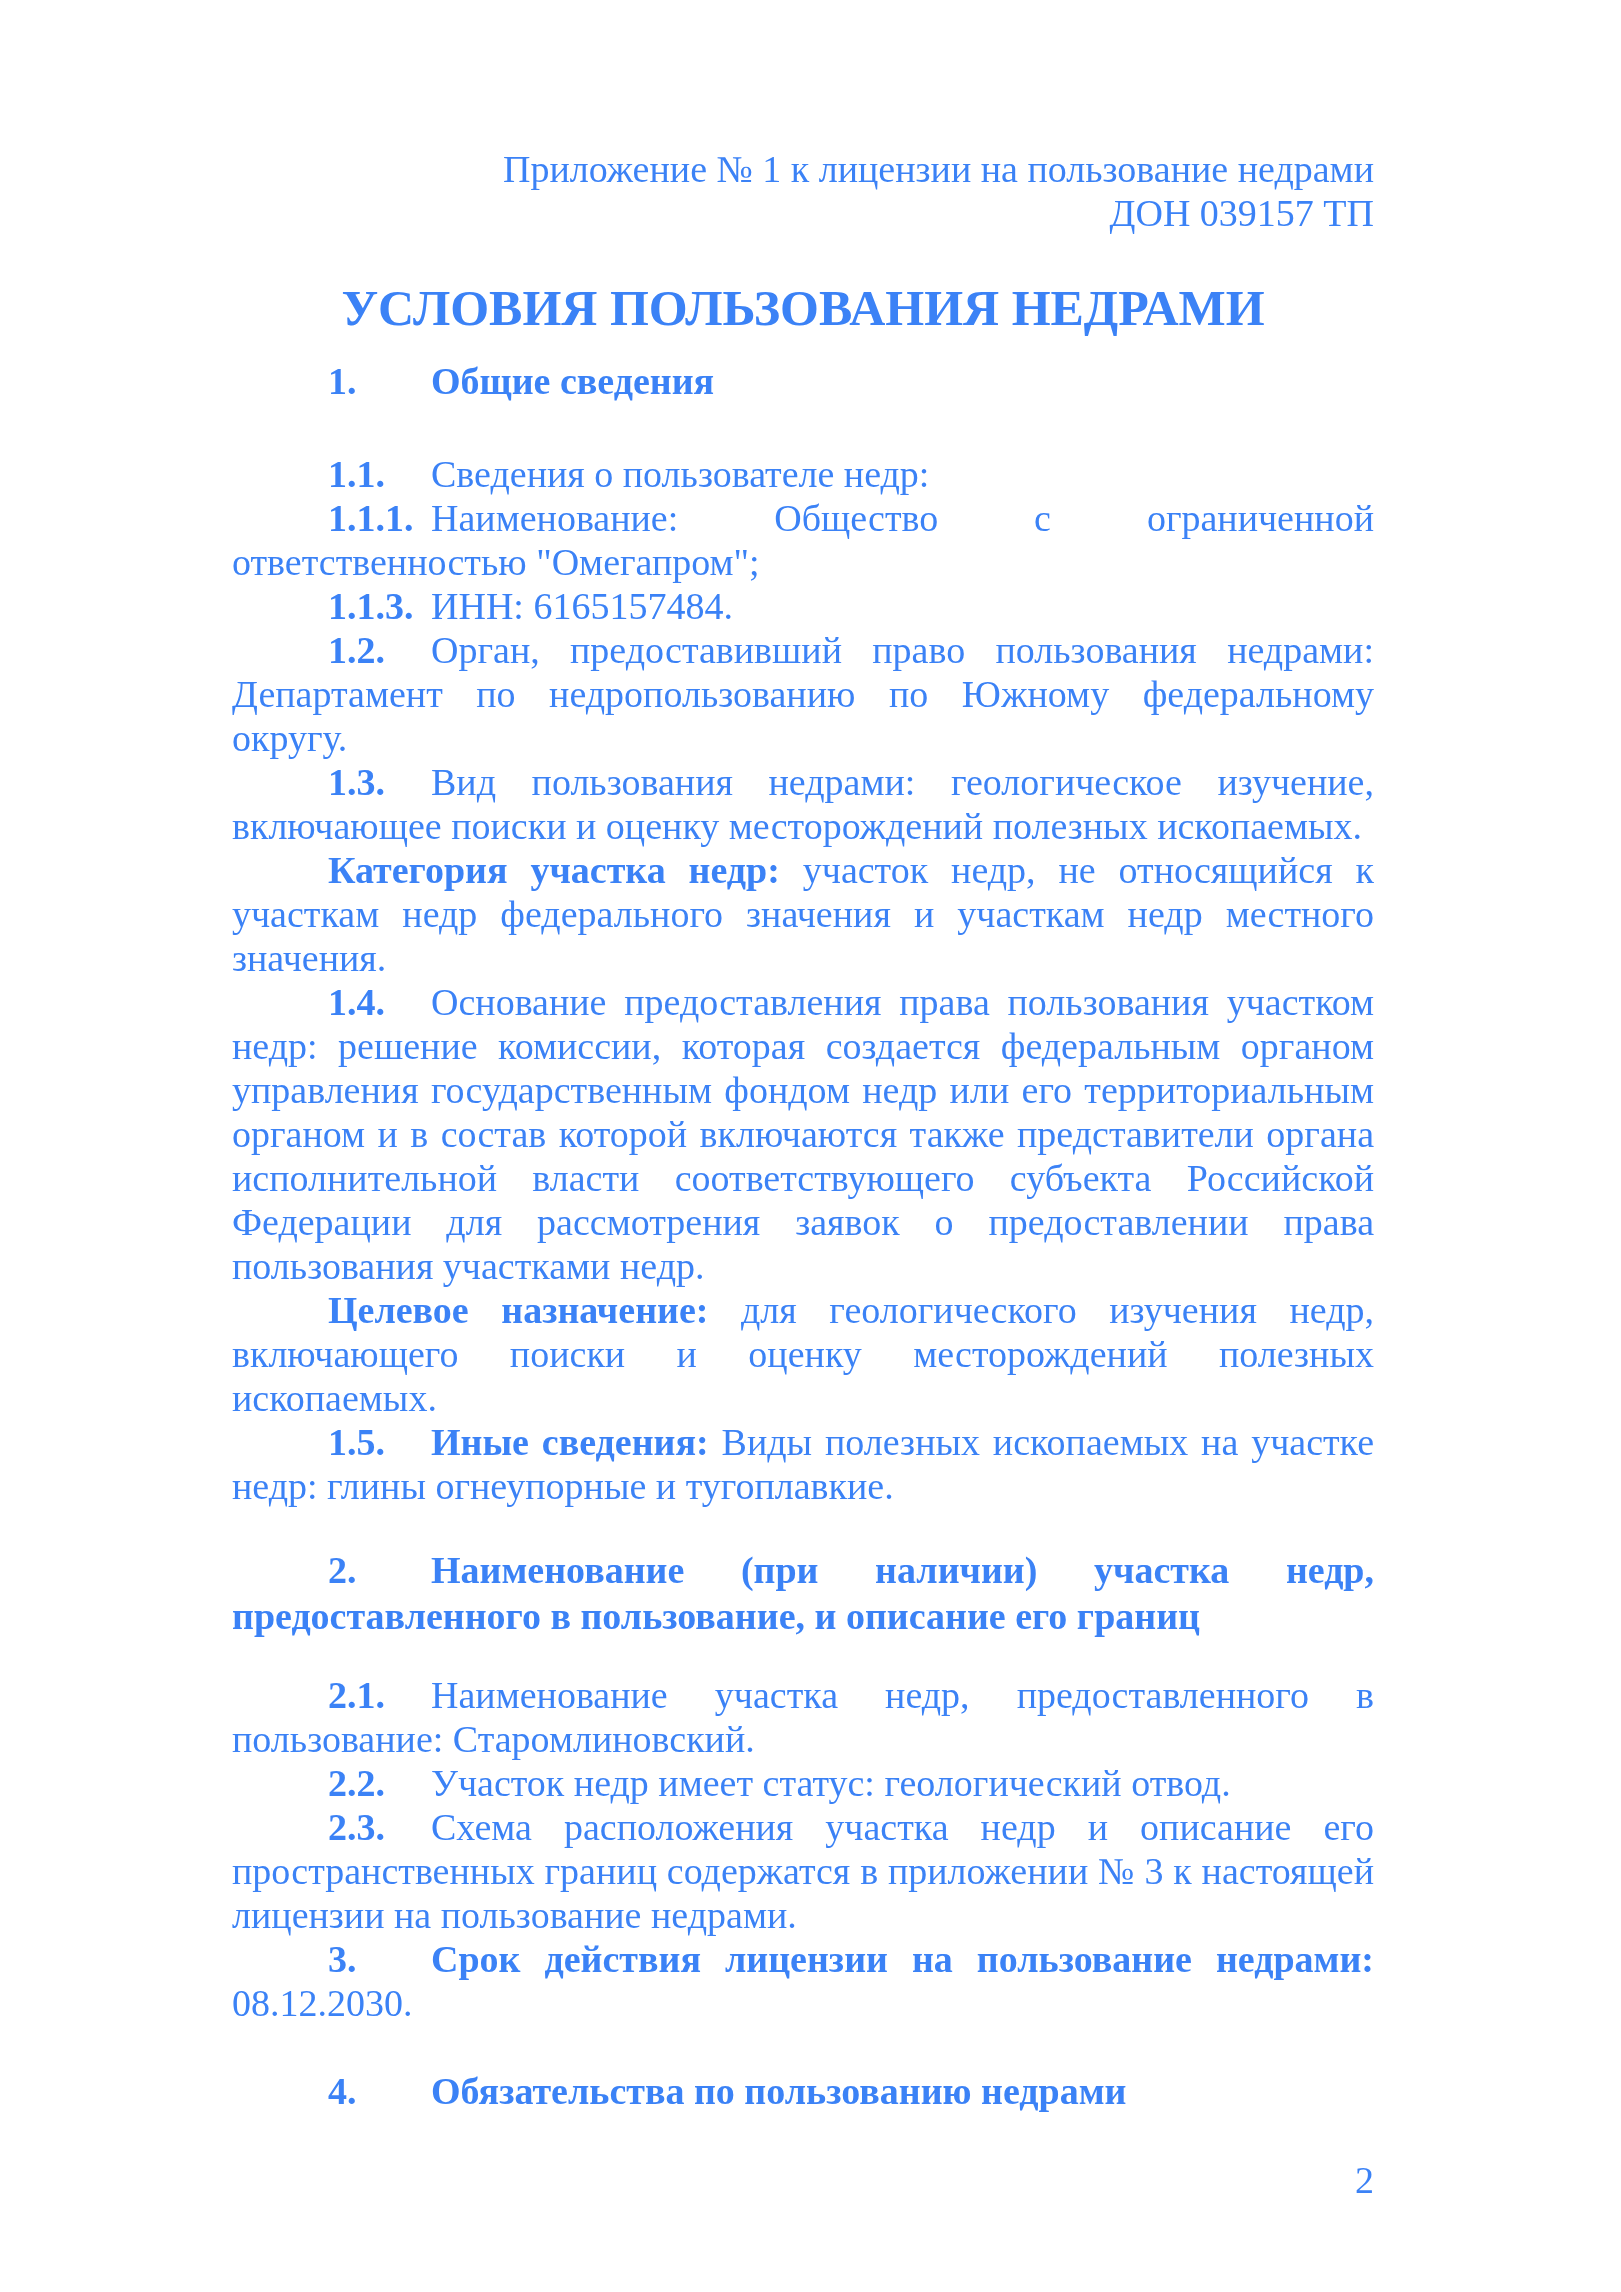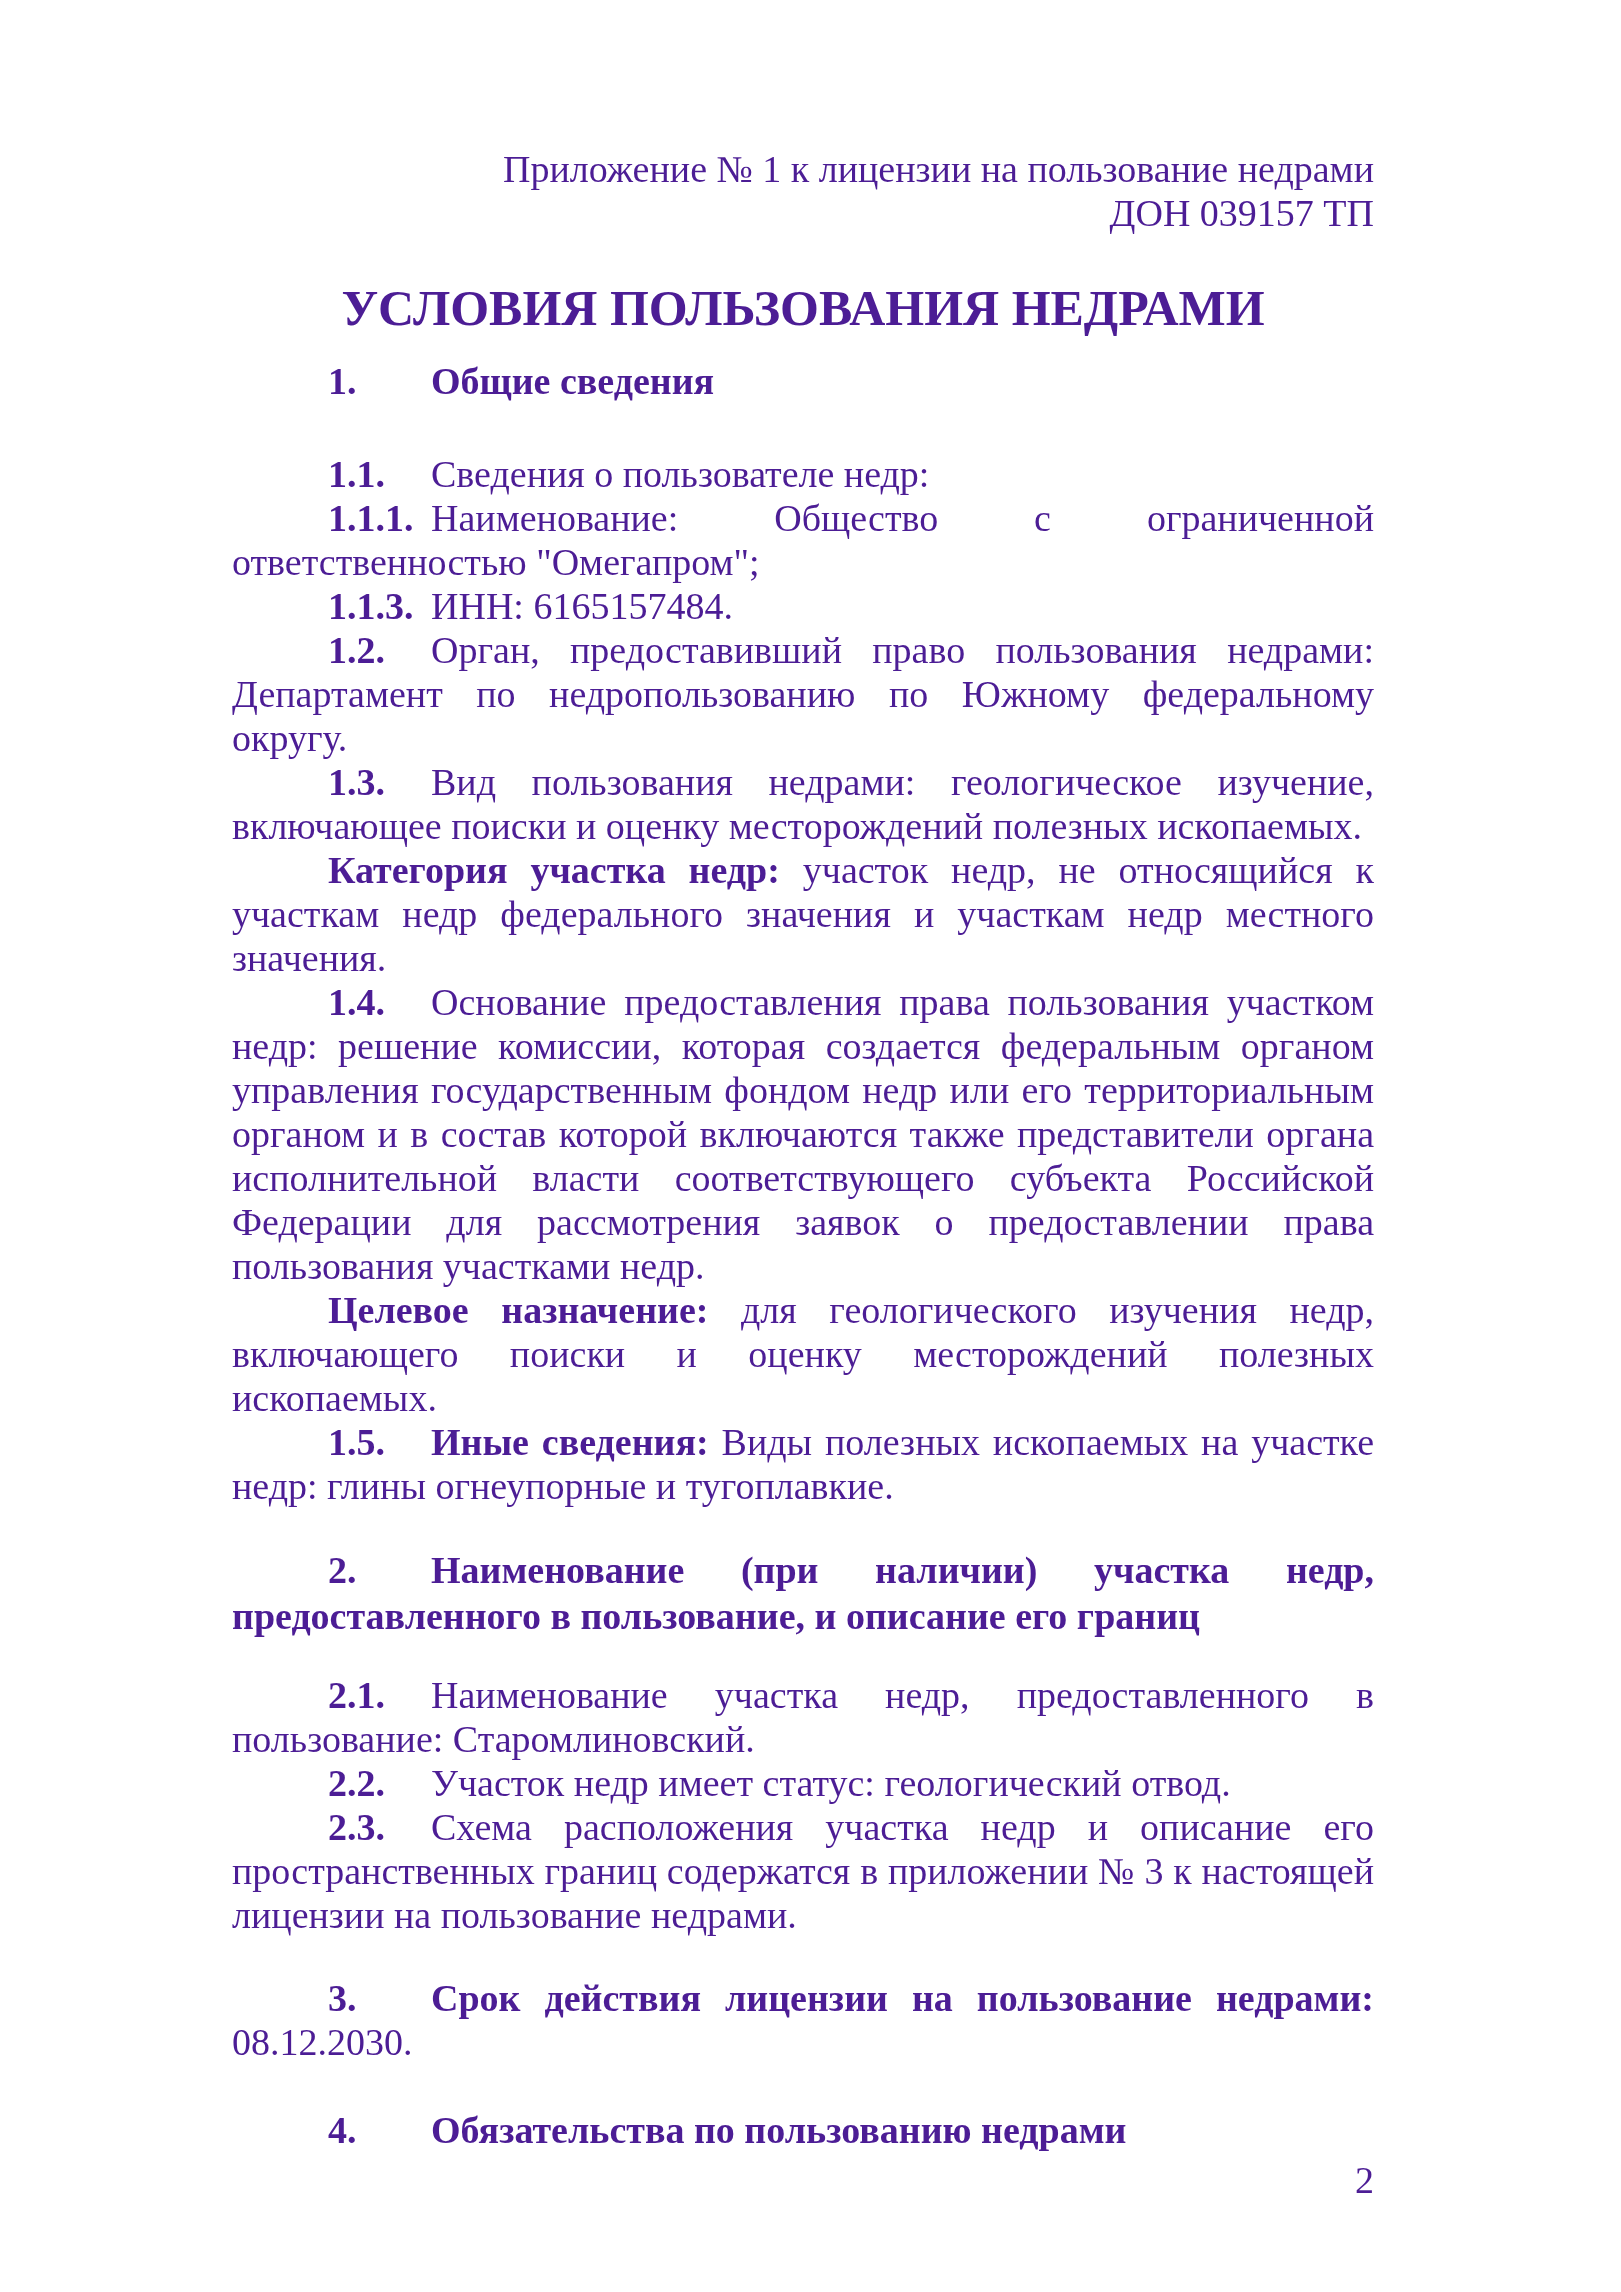--- a/index.html
+++ b/index.html
@@ -5,21 +5,21 @@
   html, body {
     margin: 0;
     padding: 0;
     background: #ffffff;
   }
   .page {
     position: relative;
     width: 1486px;
     height: 2293px;
     background: #ffffff;
-    color: #4c1d95;
+    color: #3b82f6;
     font-family: "Liberation Serif", "DejaVu Serif", serif;
     font-size: 38px;
     line-height: 44px;
     box-sizing: border-box;
     padding: 147px 112px 0 232px;
     overflow: hidden;
   }
   p, h1, div { margin: 0; padding: 0; }
 
   .hdr-line { text-align: right; white-space: nowrap; }
@@ -46,21 +46,21 @@
   }
 
   .sec { font-weight: bold; }
   .sec1 { margin-top: 29px; }
   .gap-first { margin-top: 49px; }
   .sec2 {
     margin-top: 39px;
     line-height: 46px;
   }
   .gap-21 { margin-top: 34px; }
-  .sec3 { margin-top: 39px; }
+  .sec3 { }
   .sec4 { margin-top: 44px; }
 
   .page-number {
     position: absolute;
     top: 2158px;
     right: 112px;
     text-align: right;
   }
 </style>
 </head>

